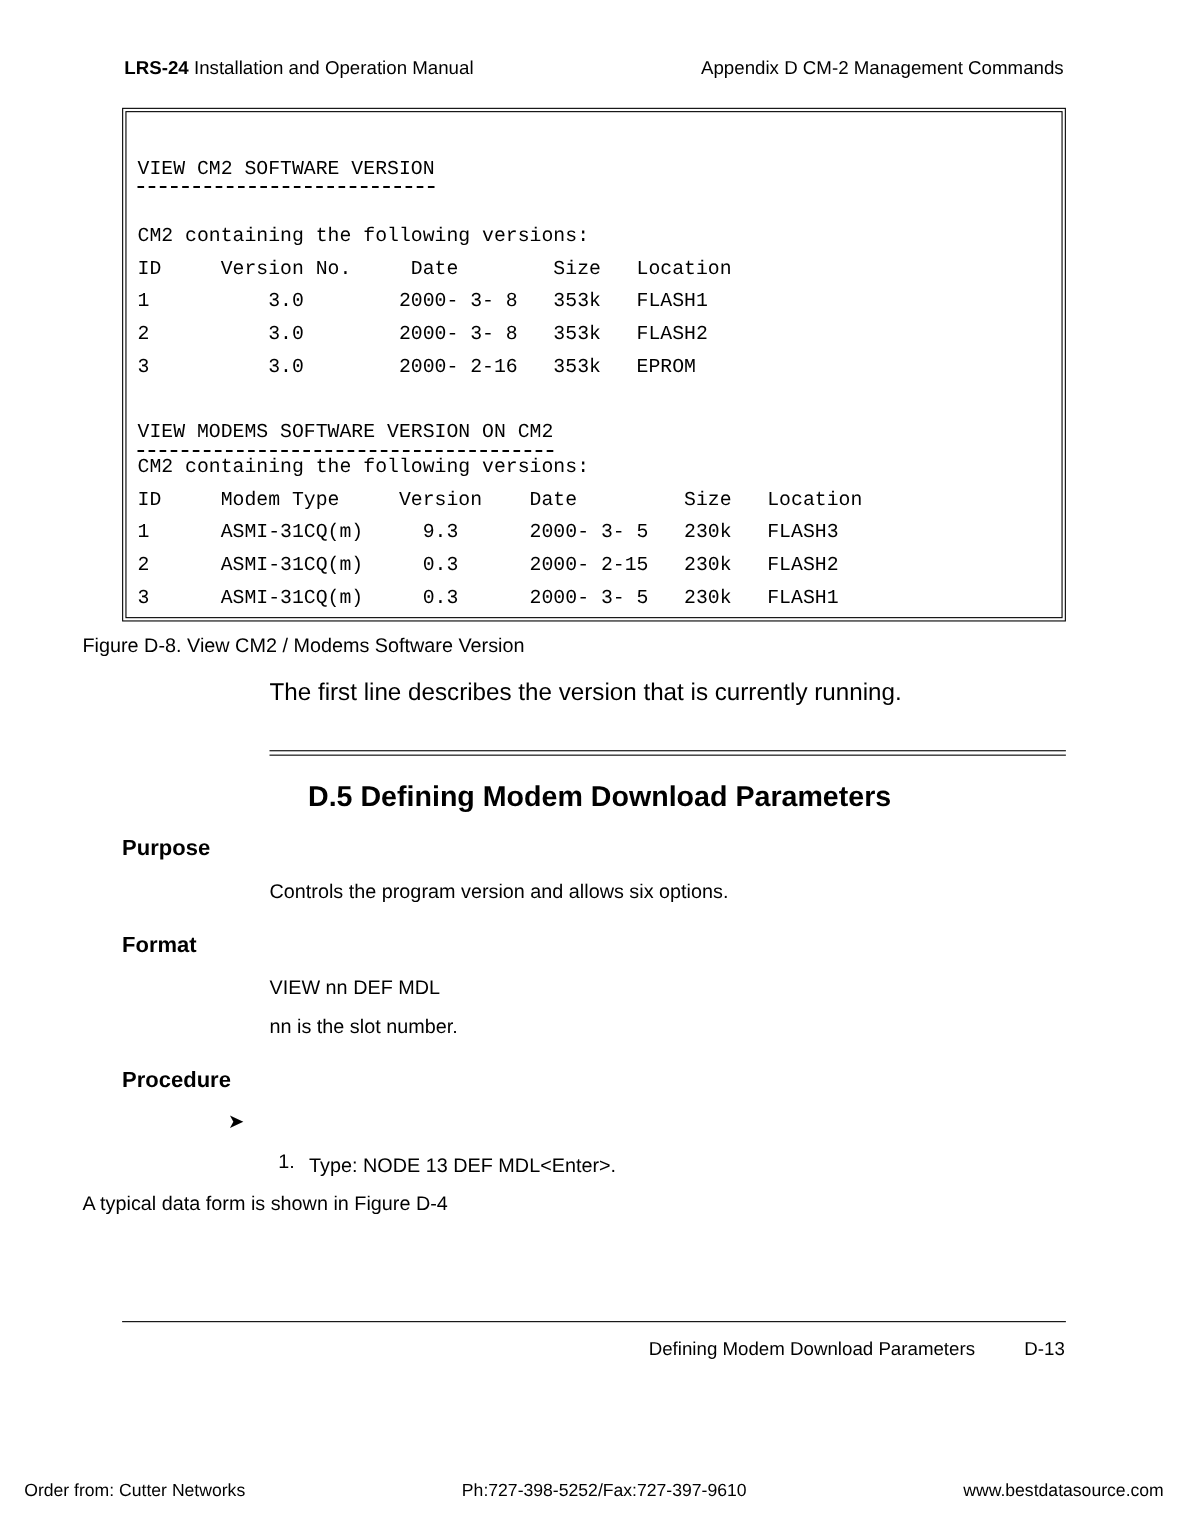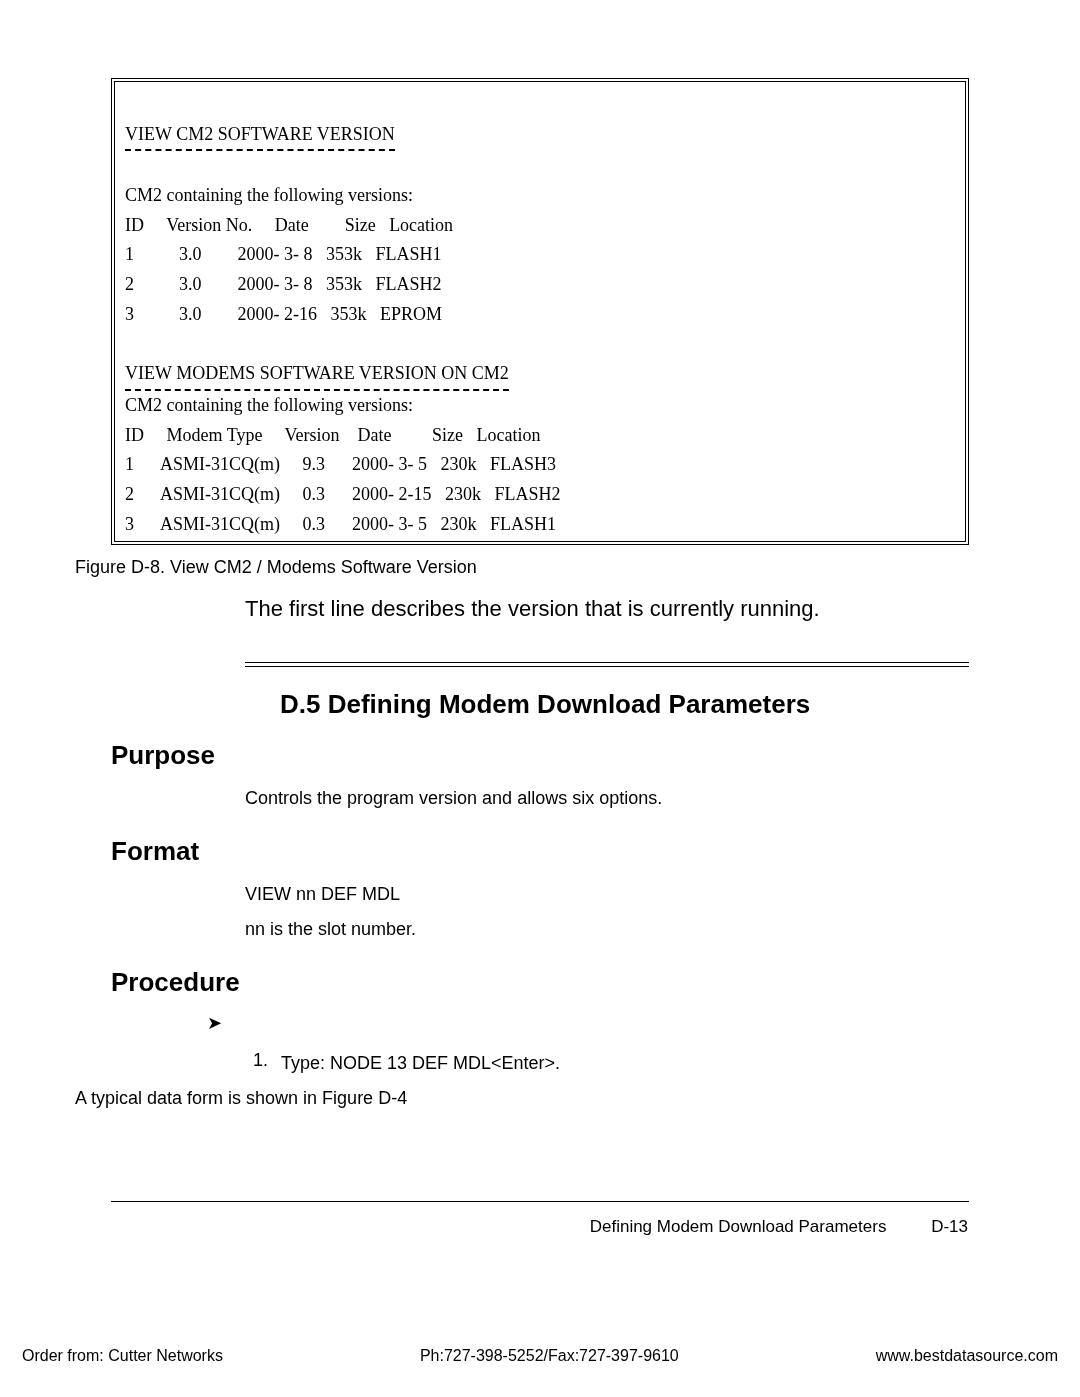--- a/index.html
+++ b/index.html
@@ -20,21 +20,21 @@
       margin-bottom: 26px;
     }
     .header-left { }
     .header-left .bold { font-weight: bold; }
     .header-right { }
     
     .terminal-box {
       border: 4px double #000;
       margin: 0 36px 12px 36px;
       padding: 8px 20px 2px 10px;
-      font-family: Liberation Serif, serif;
+      font-family: Liberation Mono, monospace;
       font-size: 18px;
       line-height: 1.65;
       white-space: pre;
     }
     
     .dotted-underline {
       display: inline-block;
       border-bottom: 2px dashed #000;
     }
     
@@ -58,21 +58,21 @@
     .section-title {
       font-family: "Trebuchet MS", "Lucida Grande", sans-serif;
       font-size: 26px;
       font-weight: bold;
       margin-left: 205px;
       margin-bottom: 20px;
     }
     
     .subheading {
       font-family: "Trebuchet MS", "Lucida Grande", sans-serif;
-      font-size: 26px;
+      font-size: 20px;
       font-weight: bold;
       margin-left: 36px;
       margin-bottom: 14px;
     }
     
     .sub-body {
       font-size: 18px;
       margin-left: 170px;
       margin-bottom: 24px;
       line-height: 1.5;
@@ -142,20 +142,24 @@
       display: flex;
       justify-content: space-between;
       padding: 0 22px;
       font-size: 16px;
     }
   </style>
 </head>
 <body>
 
 <div class="header-row">
+  <div class="header-left">
+    <span class="bold">LRS-24</span><span> Installation and Operation Manual</span>
+  </div>
+  <div class="header-right">Appendix D  CM-2 Management Commands</div>
 </div>
 
 <div class="terminal-box">
 <span class="dotted-underline">VIEW CM2 SOFTWARE VERSION</span>
 
 <span>CM2 containing the following versions:</span>
 <span>ID     Version No.     Date        Size   Location</span>
 <span>1          3.0        2000- 3- 8   353k   FLASH1</span>
 <span>2          3.0        2000- 3- 8   353k   FLASH2</span>
 <span>3          3.0        2000- 2-16   353k   EPROM</span>

